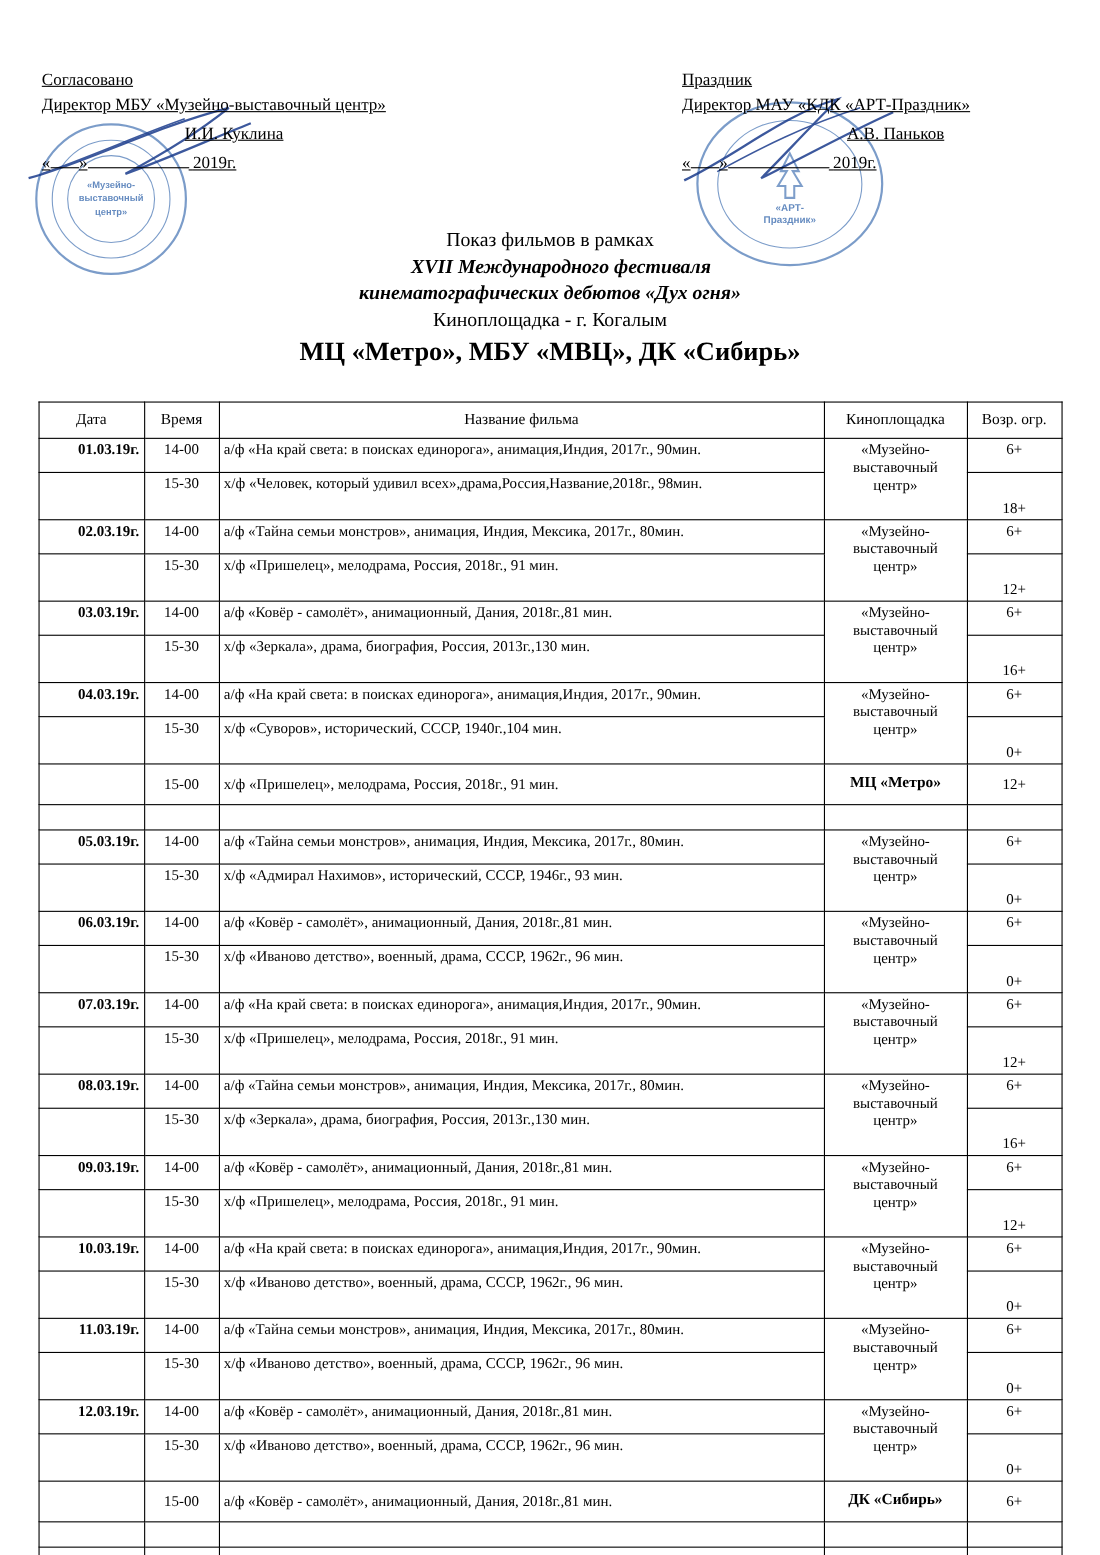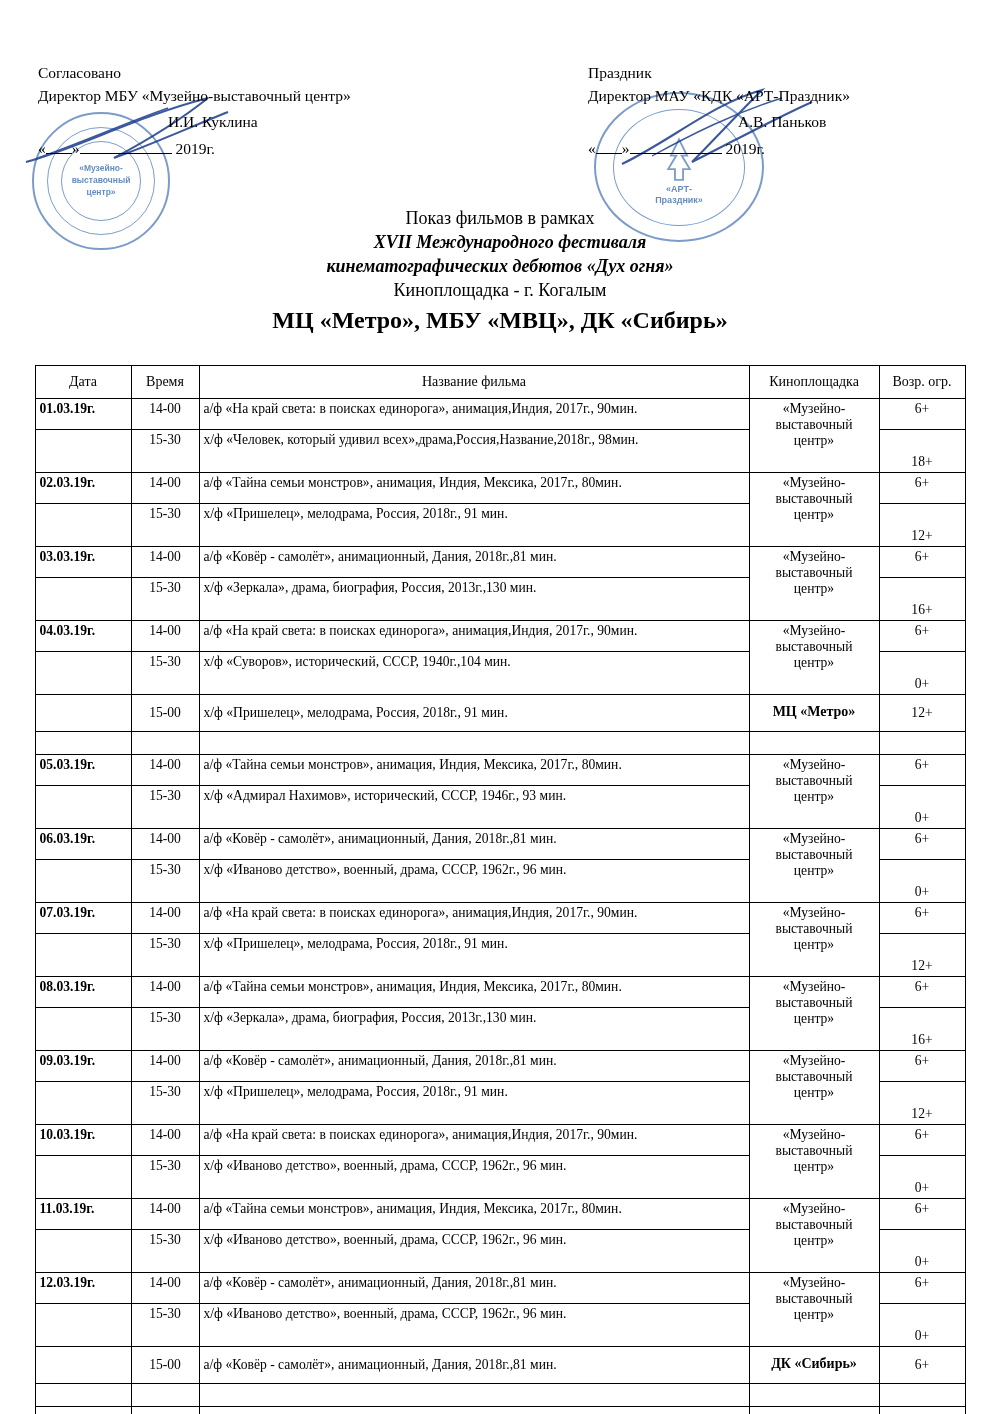--- a/index.html
+++ b/index.html
@@ -21,23 +21,24 @@
     height: 1414px;
     padding: 0;
     box-sizing: border-box;
   }
 
   
   .approvals {
     position: relative;
     display: flex;
     justify-content: space-between;
-    padding: 62px 52px 0 38px;
+    padding: 62px 20px 0 38px;
     font-size: 15.5px;
     line-height: 1.45;
+    text-decoration: underline;
   }
   .approval-block {
     position: relative;
     z-index: 3;
   }
   .approval-block.left { width: 420px; }
   .approval-block.right { width: 360px; }
   .approval-title { margin-bottom: 1px; }
   .approval-org { white-space: nowrap; }
   .approval-name {
@@ -85,21 +86,21 @@
     left: 0; right: 0;
     text-align: center;
     font-family: "Liberation Sans", sans-serif;
     color: #2a5fa8;
     opacity: .72;
     font-size: 8px;
     line-height: 1.15;
   }
   #stamp-mvc { left: 32px; top: 112px; width: 138px; height: 138px; }
   #stamp-mvc .stamp-text { top: 52px; font-weight: bold; font-size: 8.5px; }
-  #stamp-art { left: 594px; top: 92px; width: 170px; height: 150px; }
+  #stamp-art { left: 633px; top: 92px; width: 170px; height: 150px; }
   #stamp-art .stamp-text { top: 62px; font-weight: bold; font-size: 9px; }
   .tree {
     position: absolute;
     left: 50%; top: 28%;
     transform: translateX(-50%);
     width: 54px; height: 54px;
     opacity: .6;
   }
   .sig {
     position: absolute;
@@ -143,21 +144,21 @@
     padding: 8px 2px;
     vertical-align: middle;
   }
   col.c-date { width: 96px; }
   col.c-time { width: 68px; }
   col.c-film { width: 550px; }
   col.c-venue { width: 130px; }
   col.c-age { width: 86px; }
 
   td.date {
-    text-align: left;
+    text-align: right;
     font-weight: bold;
     white-space: nowrap;
   }
   td.time {
     text-align: center;
     padding-left: 4px;
   }
   td.film { text-align: left; }
   td.venue {
     text-align: center;

